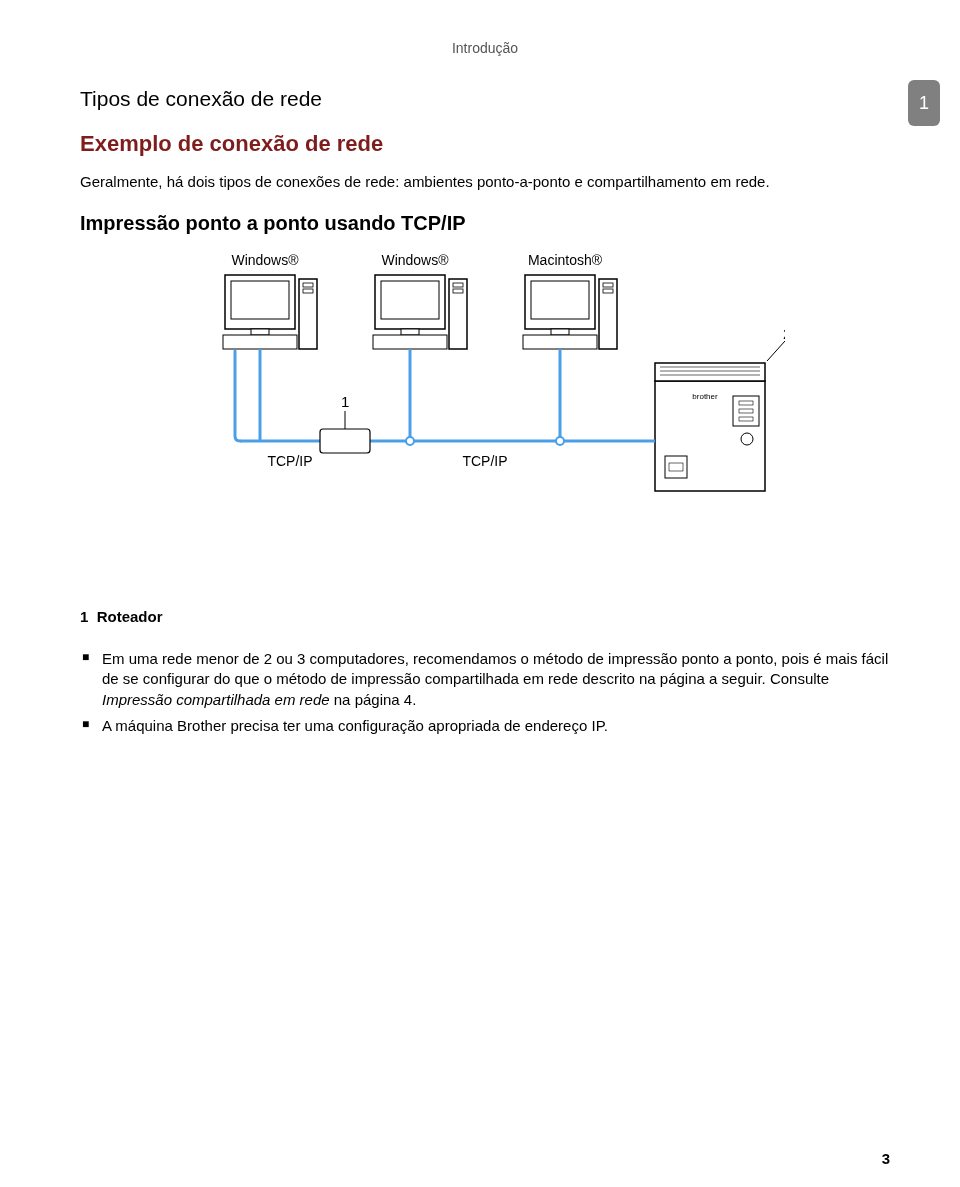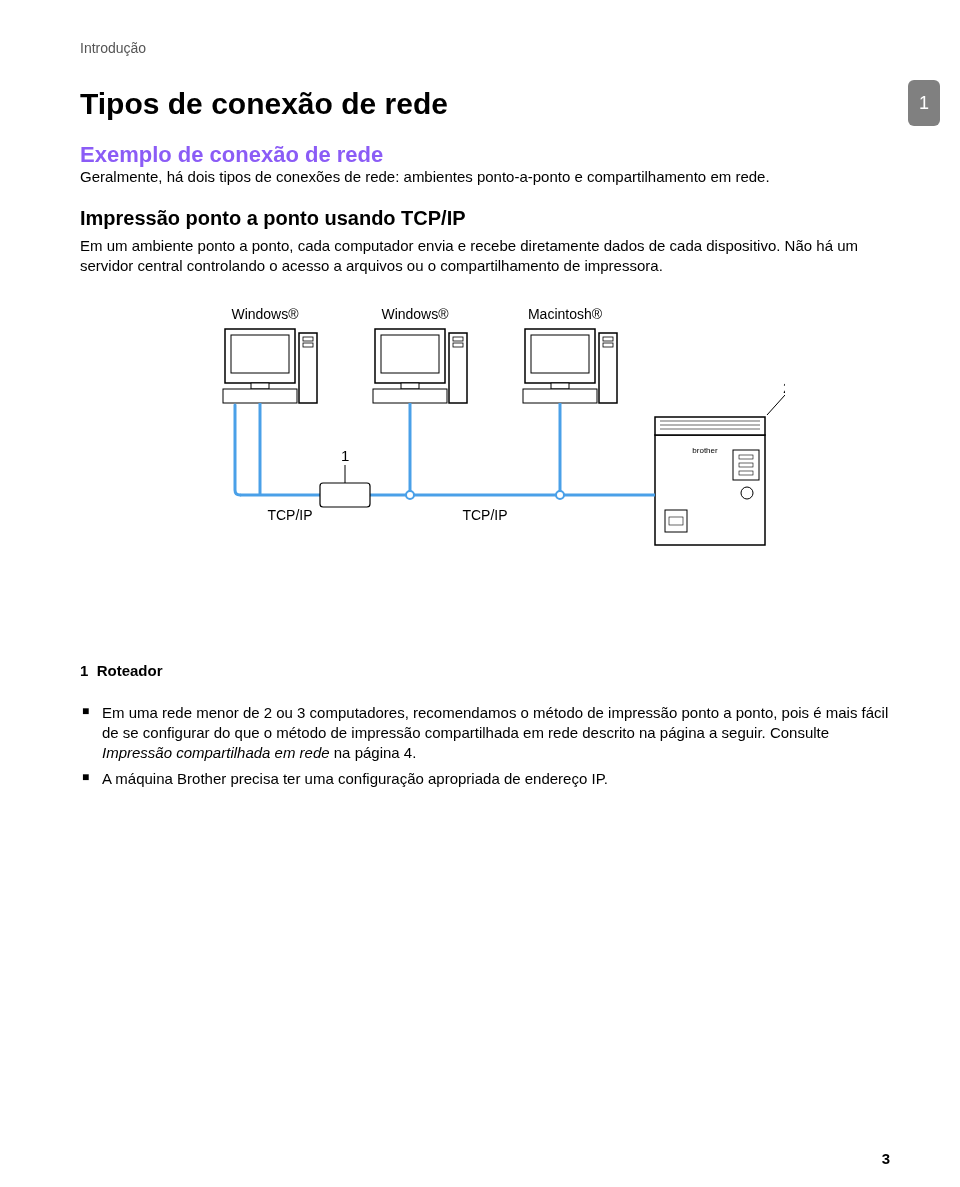--- a/index.html
+++ b/index.html
@@ -9,49 +9,49 @@
     background: #fff;
     color: #000;
     width: 960px;
   }
   .page {
     padding: 40px 70px 40px 80px;
     position: relative;
     min-height: 1107px;
   }
   .running-head {
-    text-align: left;
+    text-align: center;
     font-size: 14px;
     color: #555;
     margin-bottom: 30px;
   }
   .chapter-badge {
     position: absolute;
     right: 20px;
     top: 80px;
     width: 32px;
     height: 46px;
     background: #808080;
     border-radius: 6px;
     color: #fff;
     font-size: 18px;
     line-height: 46px;
     text-align: center;
   }
   h1.title {
-    font-size: 30px;
-    font-weight: bold;
+    font-size: 21px;
+    font-weight: normal;
     margin: 0 0 20px 0;
     line-height: 1.2;
   }
   h2.subtitle {
     font-size: 22px;
-    color: #8b5cf6;
-    font-weight: bold;
-    margin: 0 0 0 0;
+    color: #7f1d1d;
+    font-weight: bold;
+    margin: 0 0 16px 0;
   }
   p.intro {
     font-size: 15px;
     margin: 0 0 22px 0;
   }
   h3.subhead {
     font-size: 20px;
     font-weight: bold;
     margin: 0 0 6px 0;
   }
@@ -108,21 +108,20 @@
   <div class="chapter-badge">1</div>
 
   <h1 class="title">Tipos de conexão de rede</h1>
 
   <h2 class="subtitle">Exemplo de conexão de rede</h2>
 
   <p class="intro">Geralmente, há dois tipos de conexões de rede: ambientes ponto-a-ponto e compartilhamento em rede.</p>
 
   <h3 class="subhead">Impressão ponto a ponto usando TCP/IP</h3>
 
-  <p class="body">Em um ambiente ponto a ponto, cada computador envia e recebe diretamente dados de cada dispositivo. Não há um servidor central controlando o acesso a arquivos ou o compartilhamento de impressora.</p>
 
   <div class="diagram">
     <svg viewBox="0 0 600 320" width="600" height="320">
 
       <text x="80" y="14" font-size="14" text-anchor="middle">Windows®</text>
       <text x="230" y="14" font-size="14" text-anchor="middle">Windows®</text>
       <text x="380" y="14" font-size="14" text-anchor="middle">Macintosh®</text>
 
       <g>
         <rect x="40" y="24" width="70" height="54" fill="#fff" stroke="#000" stroke-width="1.5"></rect>

